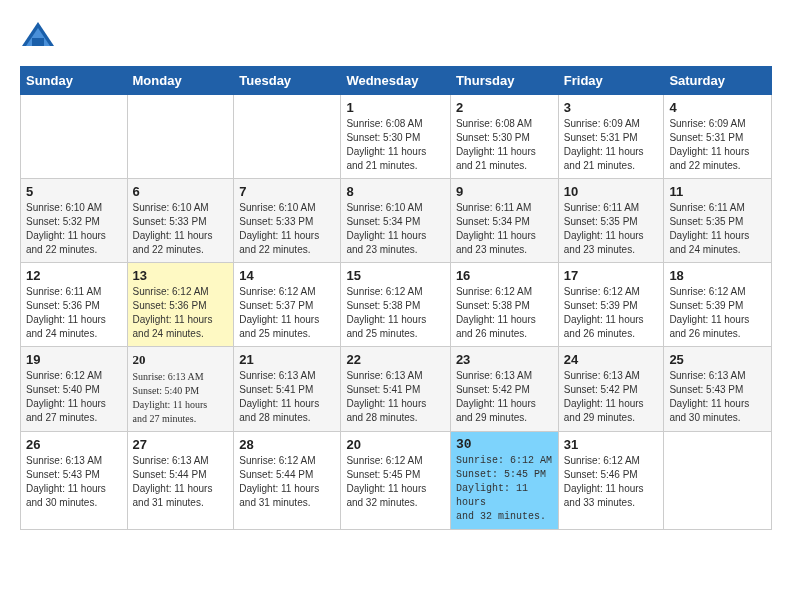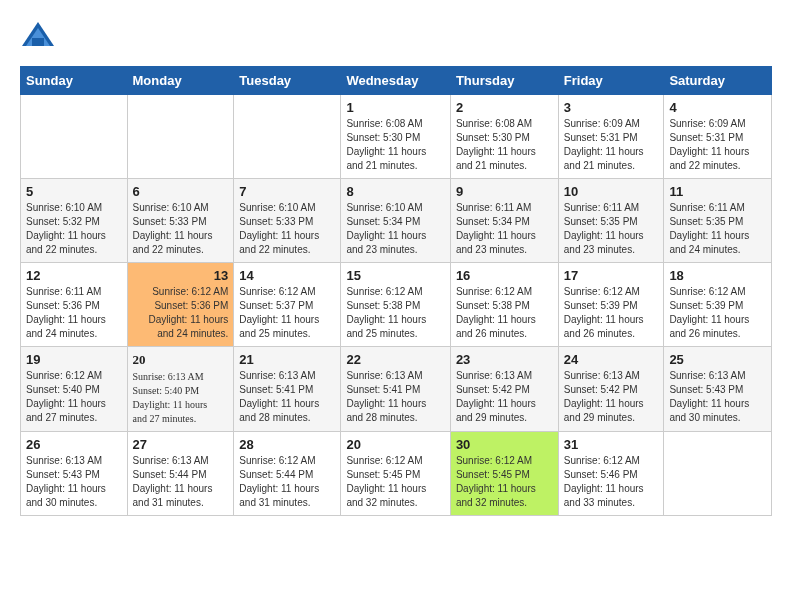--- a/index.html
+++ b/index.html
@@ -224,21 +224,21 @@
           </td>
         </tr>
         <tr>
           <td style="background: rgb(255, 255, 255);">
             <div class="day-number">12</div>
             <div class="day-detail" style="white-space: pre-line;">Sunrise: 6:11 AM
 Sunset: 5:36 PM
 Daylight: 11 hours
 and 24 minutes.</div>
           </td>
-          <td style="background: #fdba74; text-align: right;">
+          <td style="background: #fef9c3;">
             <div class="day-number">13</div>
             <div class="day-detail" style="white-space: pre-line;">Sunrise: 6:12 AM
 Sunset: 5:36 PM
 Daylight: 11 hours
 and 24 minutes.</div>
           </td>
           <td style="background: rgb(255, 255, 255);">
             <div class="day-number">14</div>
             <div class="day-detail" style="white-space: pre-line;">Sunrise: 6:12 AM
 Sunset: 5:37 PM
@@ -347,21 +347,21 @@
 Daylight: 11 hours
 and 31 minutes.</div>
           </td>
           <td style="background: rgb(255, 255, 255);">
             <div class="day-number">20</div>
             <div class="day-detail" style="white-space: pre-line;">Sunrise: 6:12 AM
 Sunset: 5:45 PM
 Daylight: 11 hours
 and 32 minutes.</div>
           </td>
-          <td style="background: #bef264;">
+          <td style="background: #7dd3fc; font-family: Liberation Mono, monospace;">
             <div class="day-number">30</div>
             <div class="day-detail" style="white-space: pre-line;">Sunrise: 6:12 AM
 Sunset: 5:45 PM
 Daylight: 11 hours
 and 32 minutes.</div>
           </td>
           <td style="background: rgb(255, 255, 255);">
             <div class="day-number">31</div>
             <div class="day-detail" style="white-space: pre-line;">Sunrise: 6:12 AM
 Sunset: 5:46 PM

